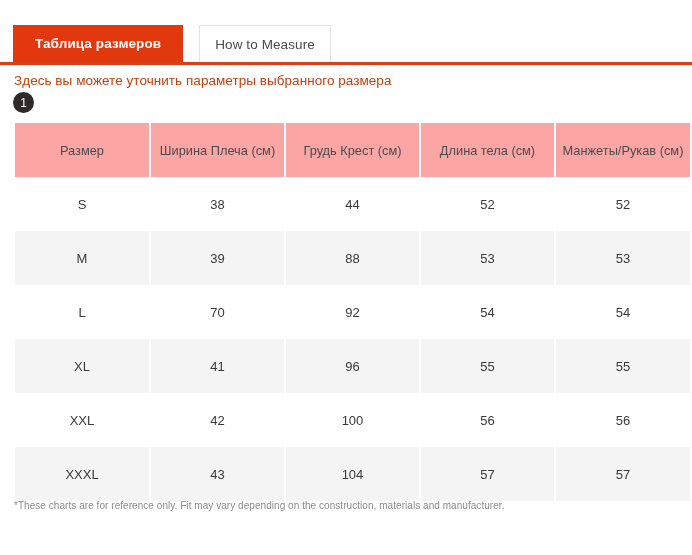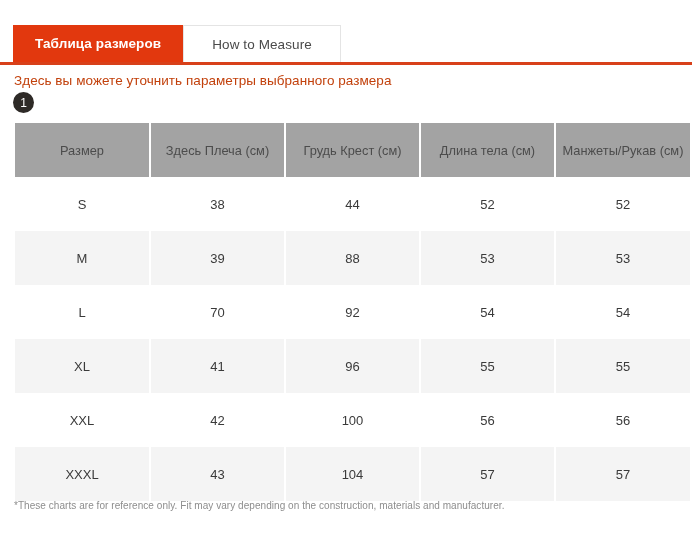--- a/index.html
+++ b/index.html
@@ -46,24 +46,24 @@
   .tab.active {
     background: #e2380e;
     color: #ffffff;
     padding: 0 22px;
     font-weight: bold;
     font-size: 13.5px;
   }
   .tab.inactive {
     background: #ffffff;
     color: #4a4a4a;
-    padding: 0 28px;
+    padding: 0 15px;
     border: 1px solid #e4e4e4;
     border-bottom: none;
-    margin-left: 0px;
+    margin-left: 16px;
   }
   .tabs-underline {
     position: absolute;
     top: 37px;
     left: 0;
     width: 692px;
     height: 3px;
     background: #d8401a;
   }
 
@@ -106,21 +106,21 @@
   .size-table td {
     height: 54px;
     text-align: center;
     vertical-align: middle;
     font-size: 13px;
     font-weight: normal;
     color: #3a3a3a;
     padding: 0;
   }
   .size-table th {
-    background: #a3a3a3;
+    background: #fca5a5;
     color: #4c4c4c;
     font-size: 12.8px;
   }
   .size-table tbody tr.even td {
     background: #ffffff;
   }
   .size-table tbody tr.odd td {
     background: #f4f4f4;
   }
   .col-size   { width: 134px; }
@@ -158,21 +158,21 @@
   <colgroup>
     <col class="col-size">
       <col class="col-a">
       <col class="col-b">
       <col class="col-c">
       <col class="col-d">
   </colgroup>
   <thead>
     <tr>
       <th>Размер</th>
-      <th>Здесь Плеча (см)</th>
+      <th>Ширина Плеча (см)</th>
       <th>Грудь Крест (см)</th>
       <th>Длина тела (см)</th>
       <th>Манжеты/Рукав (см)</th>
     </tr>
   </thead>
   <tbody>
     <tr class="even">
       <td>S</td>
       <td>38</td>
       <td>44</td>

